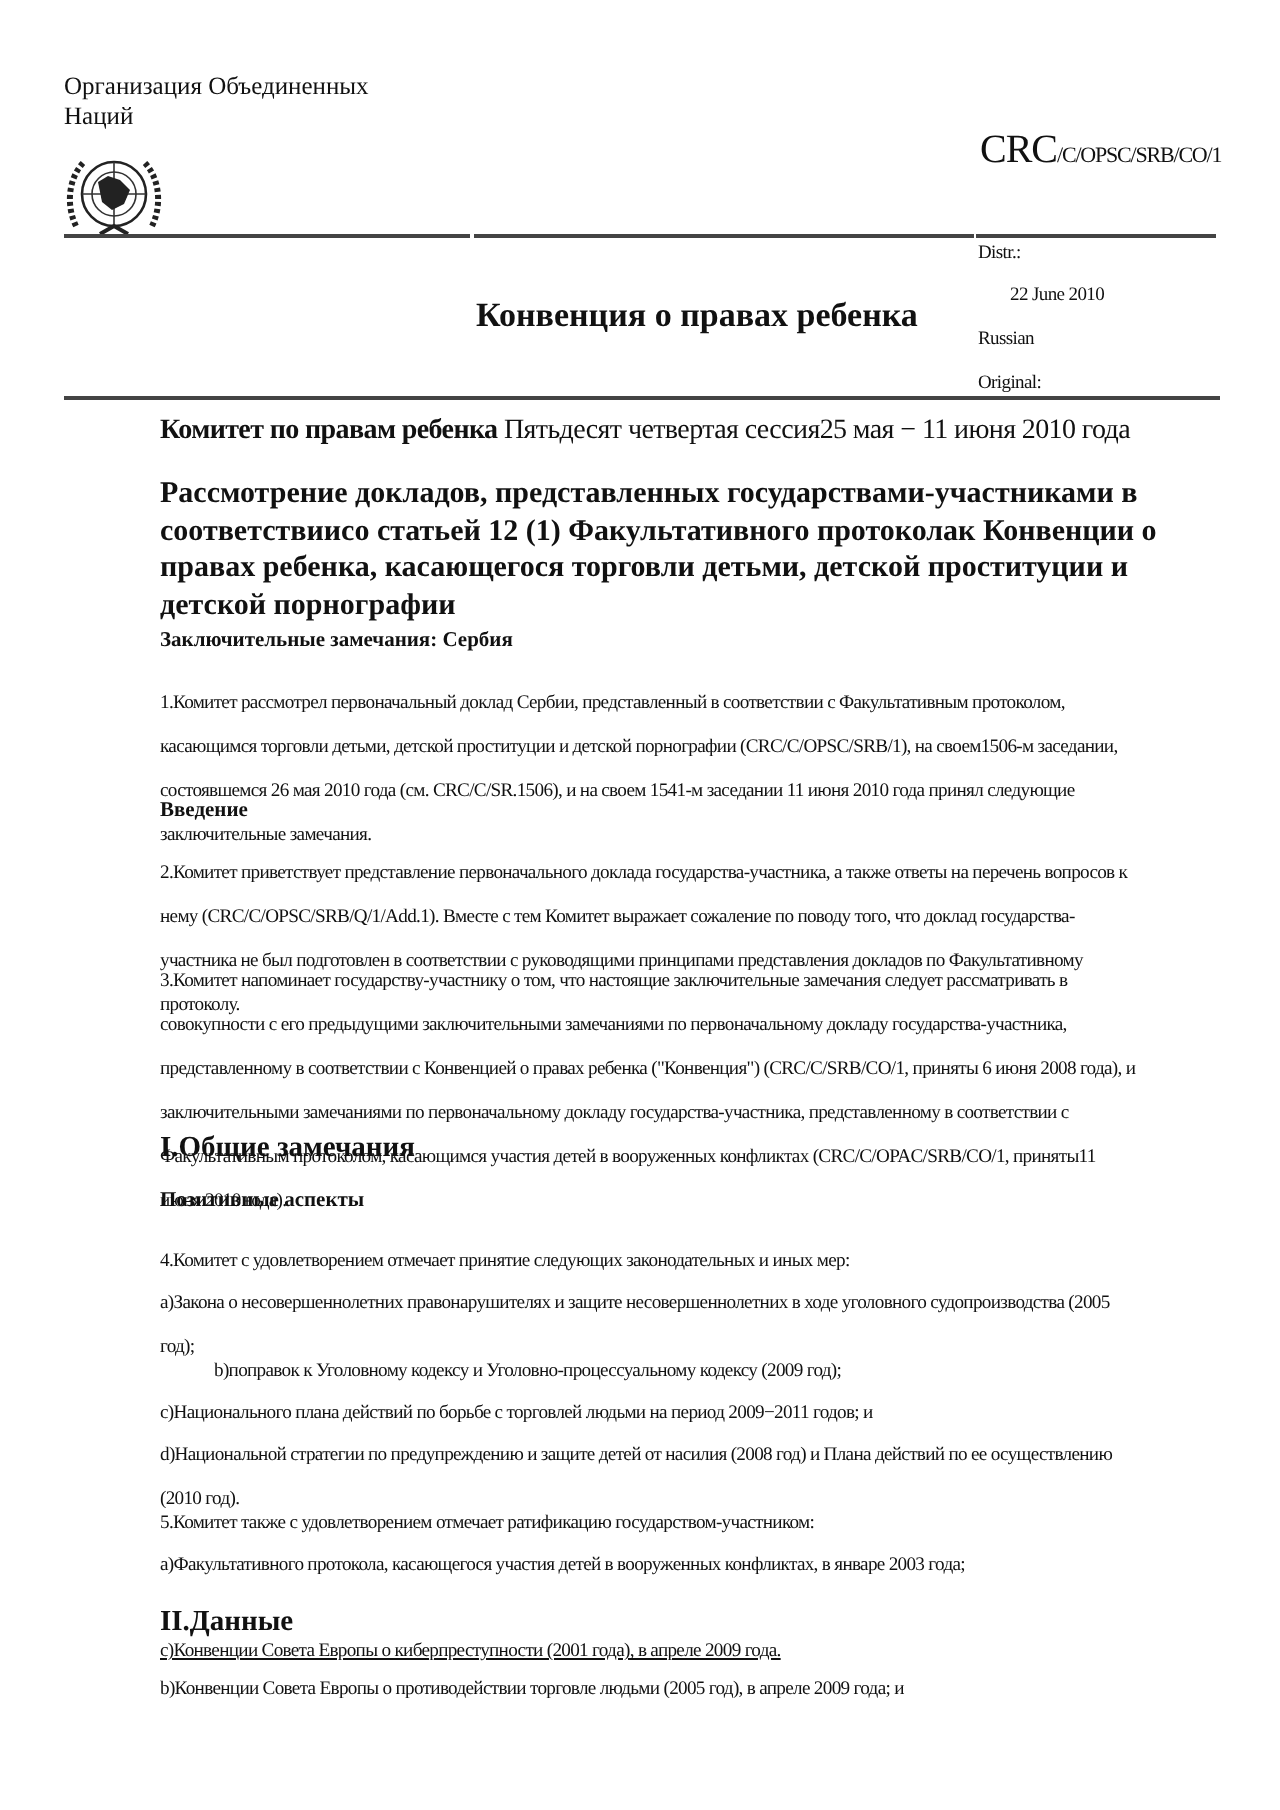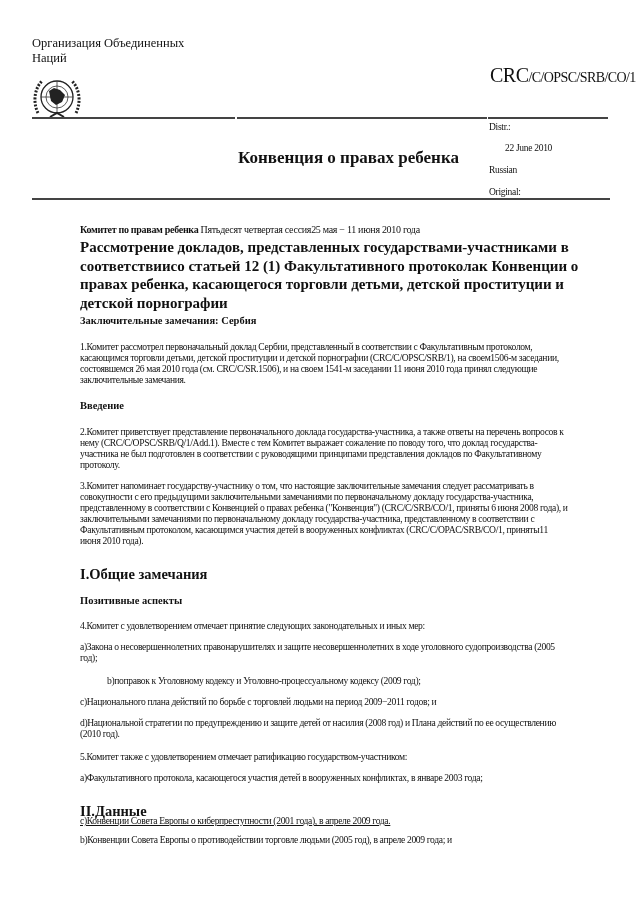--- a/index.html
+++ b/index.html
@@ -3,33 +3,33 @@
 <meta charset="utf-8">
 <style>
   html, body { margin: 0; padding: 0; background: #ffffff; }
   body { width: 640px; height: 905px; position: relative; overflow: hidden;
          font-family: "Liberation Serif", "DejaVu Serif", serif; color: #111; }
   .abs { position: absolute; }
   .org { left: 32px; top: 36px; font-size: 12.5px; line-height: 15px; }
   .logo { left: 32px; top: 75px; width: 50px; height: 45px; }
   .symbol { left: 490px; top: 64px; white-space: nowrap; }
   .symbol .big { font-size: 20px; letter-spacing: -0.5px; }
-  .symbol .small { font-size: 14px; letter-spacing: -0.6px; }
+  .symbol .small { font-size: 11px; letter-spacing: -0.6px; }
   .rule { height: 1.5px; background: #444; }
   .rule1a { left: 32px; top: 117px; width: 203px; }
   .rule1b { left: 237px; top: 117px; width: 250px; }
   .rule1c { left: 488px; top: 117px; width: 120px; }
   .rule2 { left: 32px; top: 198px; width: 578px; }
   .title { left: 238px; top: 148px; font-weight: bold; font-size: 17px; white-space: nowrap; }
   .distr { left: 489px; font-size: 9.5px; letter-spacing: -0.3px; }
-  .committee { left: 80px; top: 224px; font-size: 10px; white-space: nowrap; letter-spacing: -0.3px; }
+  .committee { left: 80px; top: 208px; font-size: 14px; white-space: nowrap; letter-spacing: -0.3px; }
   .committee b { font-weight: bold; }
   .main-heading { left: 80px; top: 238px; width: 500px; font-weight: bold; font-size: 15px; line-height: 18.5px; }
   .subhead { left: 80px; font-weight: bold; font-size: 10.5px; }
-  .para { left: 80px; width: 490px; font-size: 9.6px; line-height: 11px; letter-spacing: -0.35px; }
+  .para { left: 80px; width: 490px; font-size: 9.6px; line-height: 22px; letter-spacing: -0.35px; }
   .section { left: 80px; font-weight: bold; font-size: 14.5px; }
 </style>
 </head>
 <body>
 
 <div class="abs org">
   <div>Организация Объединенных</div>
   <div>Наций</div>
 </div>
 

